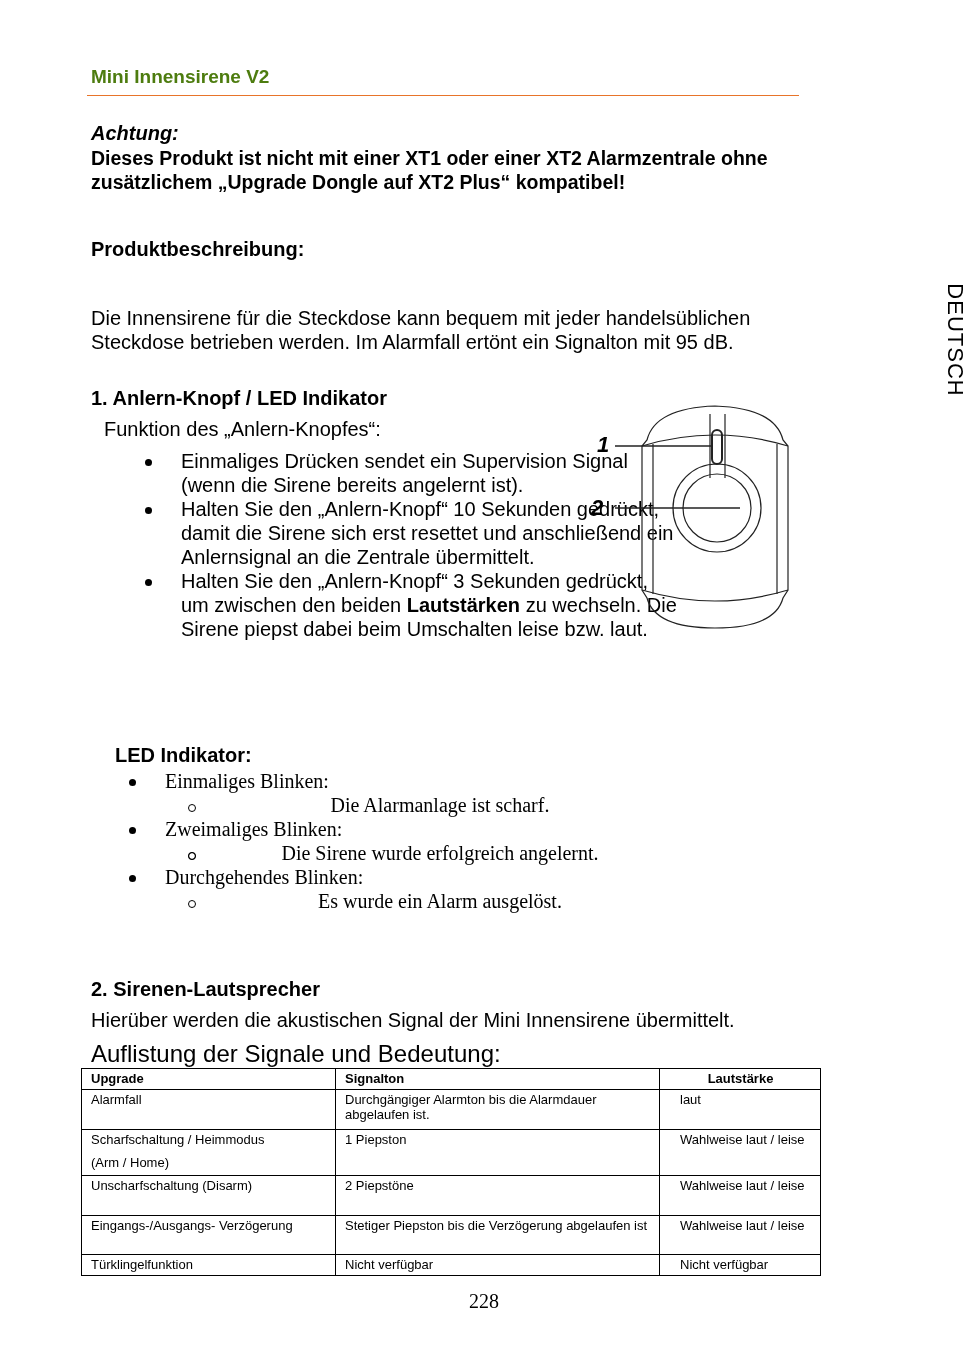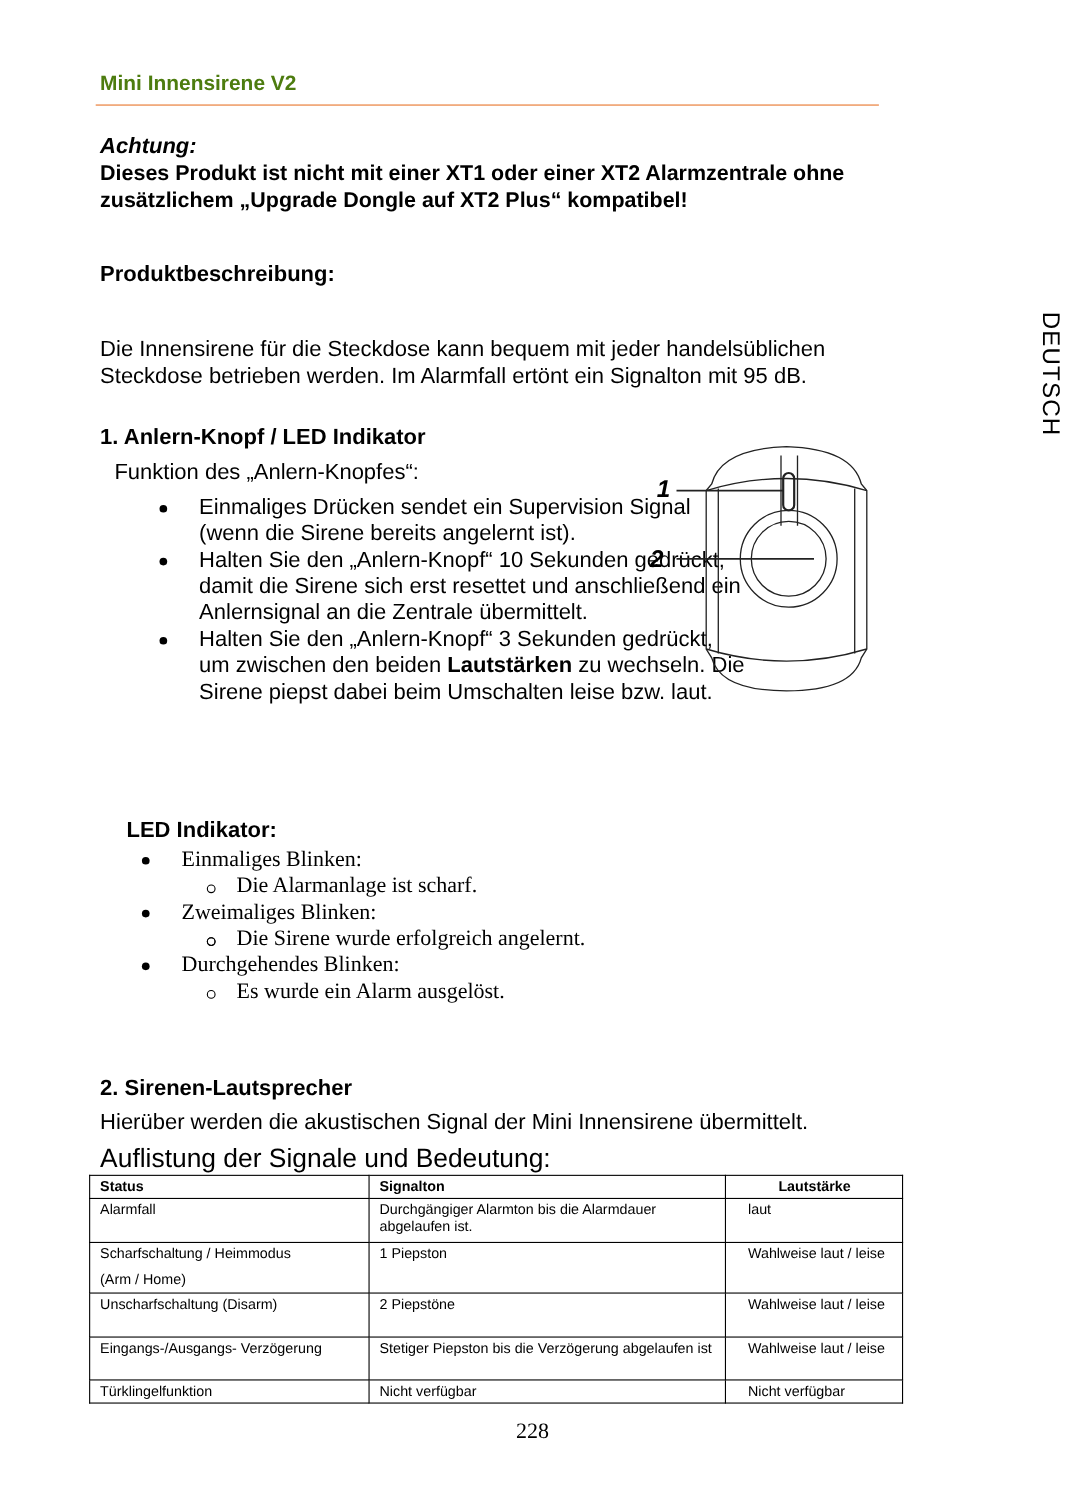--- a/index.html
+++ b/index.html
@@ -19,21 +19,21 @@
   .sub1 { left:104px; top:418px; font-size:20px; }
   .list { margin:0; padding:0; list-style:none; }
   .list li { position:relative; font-size:20px; line-height:24px; }
   .bullets1 { left:141px; top:449px; width:540px; }
   .bullets1 li { padding-left:40px; }
   .bul { position:absolute; left:4px; top:10px; width:7px; height:7px; border-radius:50%; background:#000; }
   .h-led { left:115px; top:744px; font-size:20px; font-weight:bold; }
   .bullets2 { left:125px; top:769px; width:540px; }
   .bullets2 li { padding-left:40px;font-family:Liberation Serif, serif; }
   .sublist { margin:0; padding:0; list-style:none; }
-  .sublist li { padding-left:50px; position:relative; }
+  .sublist li { padding-left:50px; position:relative;text-align:center; }
   .circ { position:absolute; left:23px; top:11px; width:6px; height:6px; border:1.3px solid #000; border-radius:50%; }
   .h-sec2 { left:91px; top:978px; font-size:20px; font-weight:bold; }
   .p-sec2a { left:91px; top:1009px; font-size:20px; }
   .p-sec2b { left:91px; top:1040px; font-size:24px; }
   table.sig { position:absolute; left:81px; top:1068px; width:740px; border-collapse:collapse; font-size:13px; }
   table.sig td, table.sig th { border:1.2px solid #000; vertical-align:top; padding:2px 8px 3px 9px; text-align:left; line-height:15px; }
   table.sig th { font-weight:bold; }
   table.sig th.c3 { text-align:center; }
   table.sig td.c3 { padding-left:20px; }
   .col1 { width:236px; } .col2 { width:306px; }
@@ -103,21 +103,21 @@
   </li>
 </ul>
 
 <div class="abs h-sec2">2. Sirenen-Lautsprecher</div>
 <div class="abs p-sec2a">Hierüber werden die akustischen Signal der Mini Innensirene übermittelt.</div>
 <div class="abs p-sec2b">Auflistung der Signale und Bedeutung:</div>
 
 <table class="sig">
   <tbody>
       <tr>
-    <th class="col1">Status</th>
+    <th class="col1">Upgrade</th>
     <th class="col2">Signalton</th>
     <th class="c3">Lautstärke</th>
   </tr>
   <tr style="height:40px;">
     <td>Alarmfall</td>
     <td>Durchgängiger Alarmton bis die Alarmdauer abgelaufen ist.</td>
     <td class="c3">laut</td>
   </tr>
   <tr style="height:46px;">
     <td>

